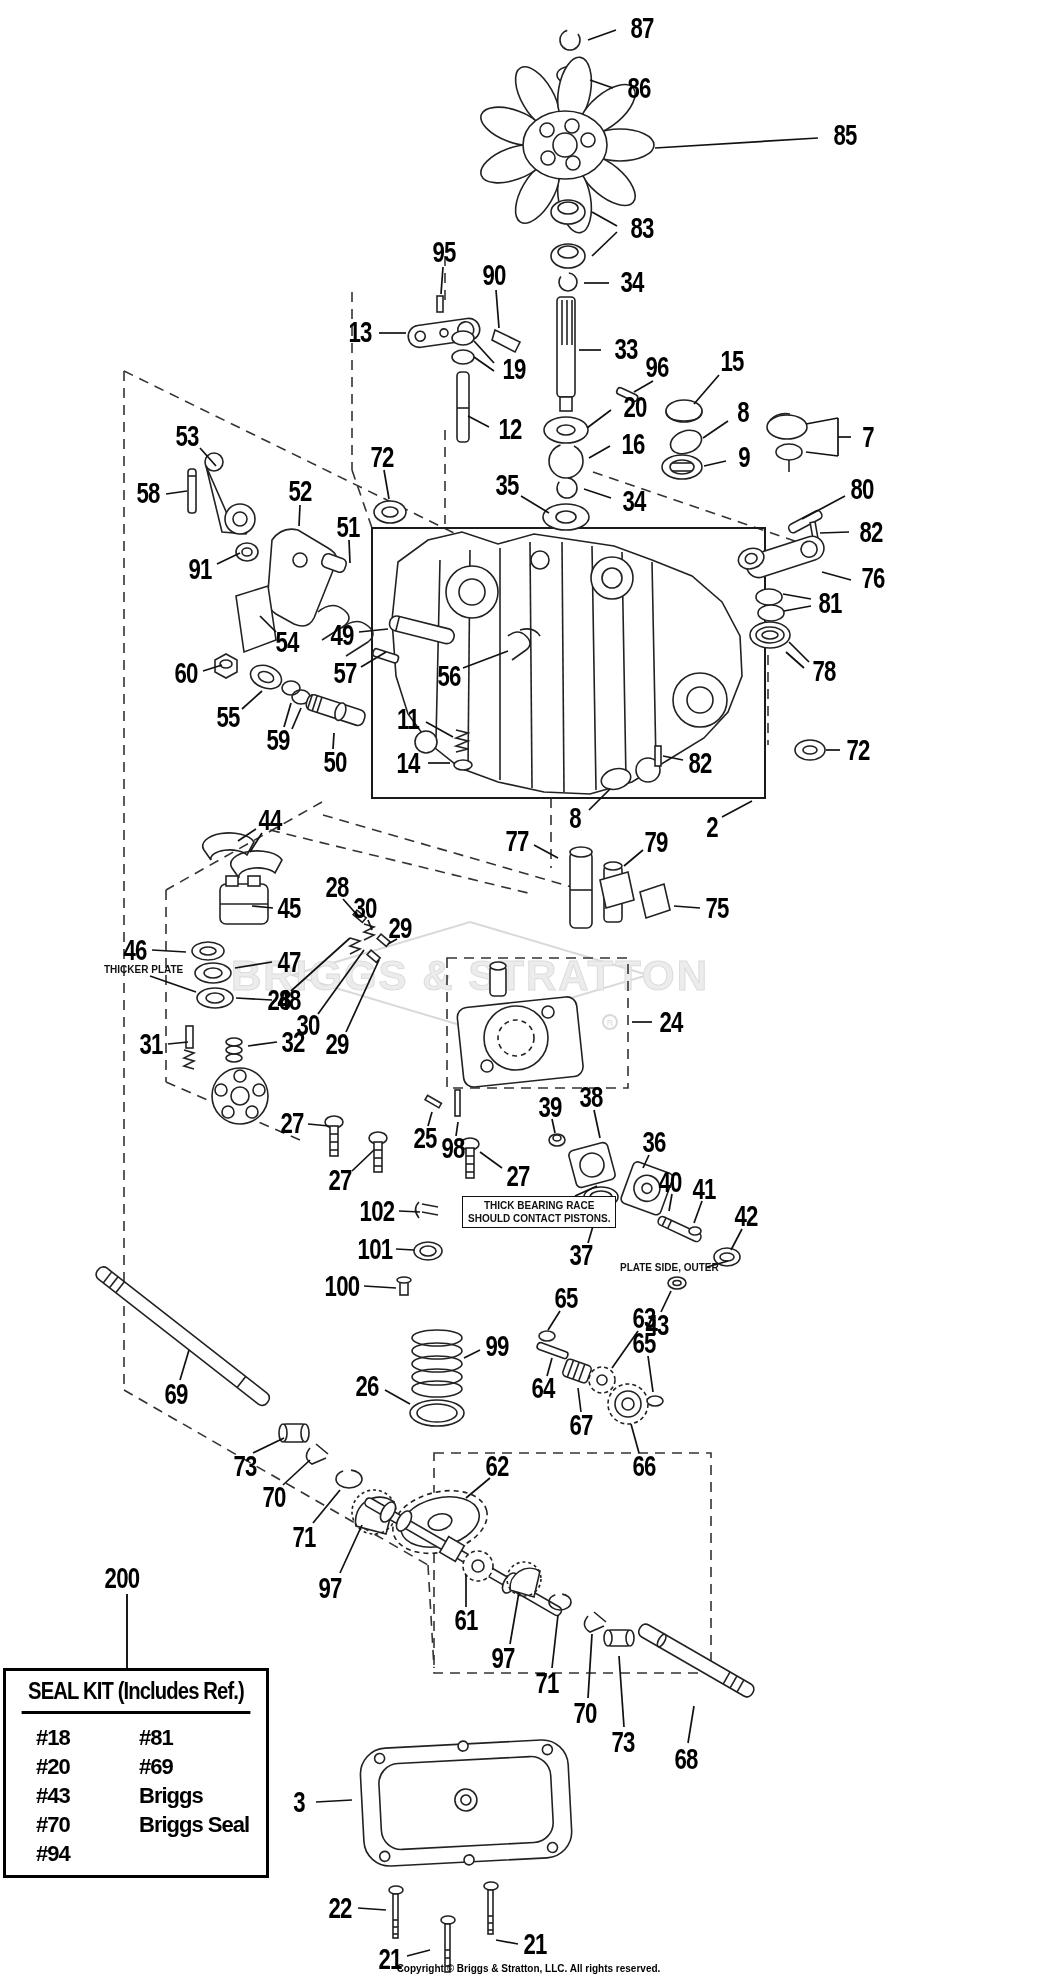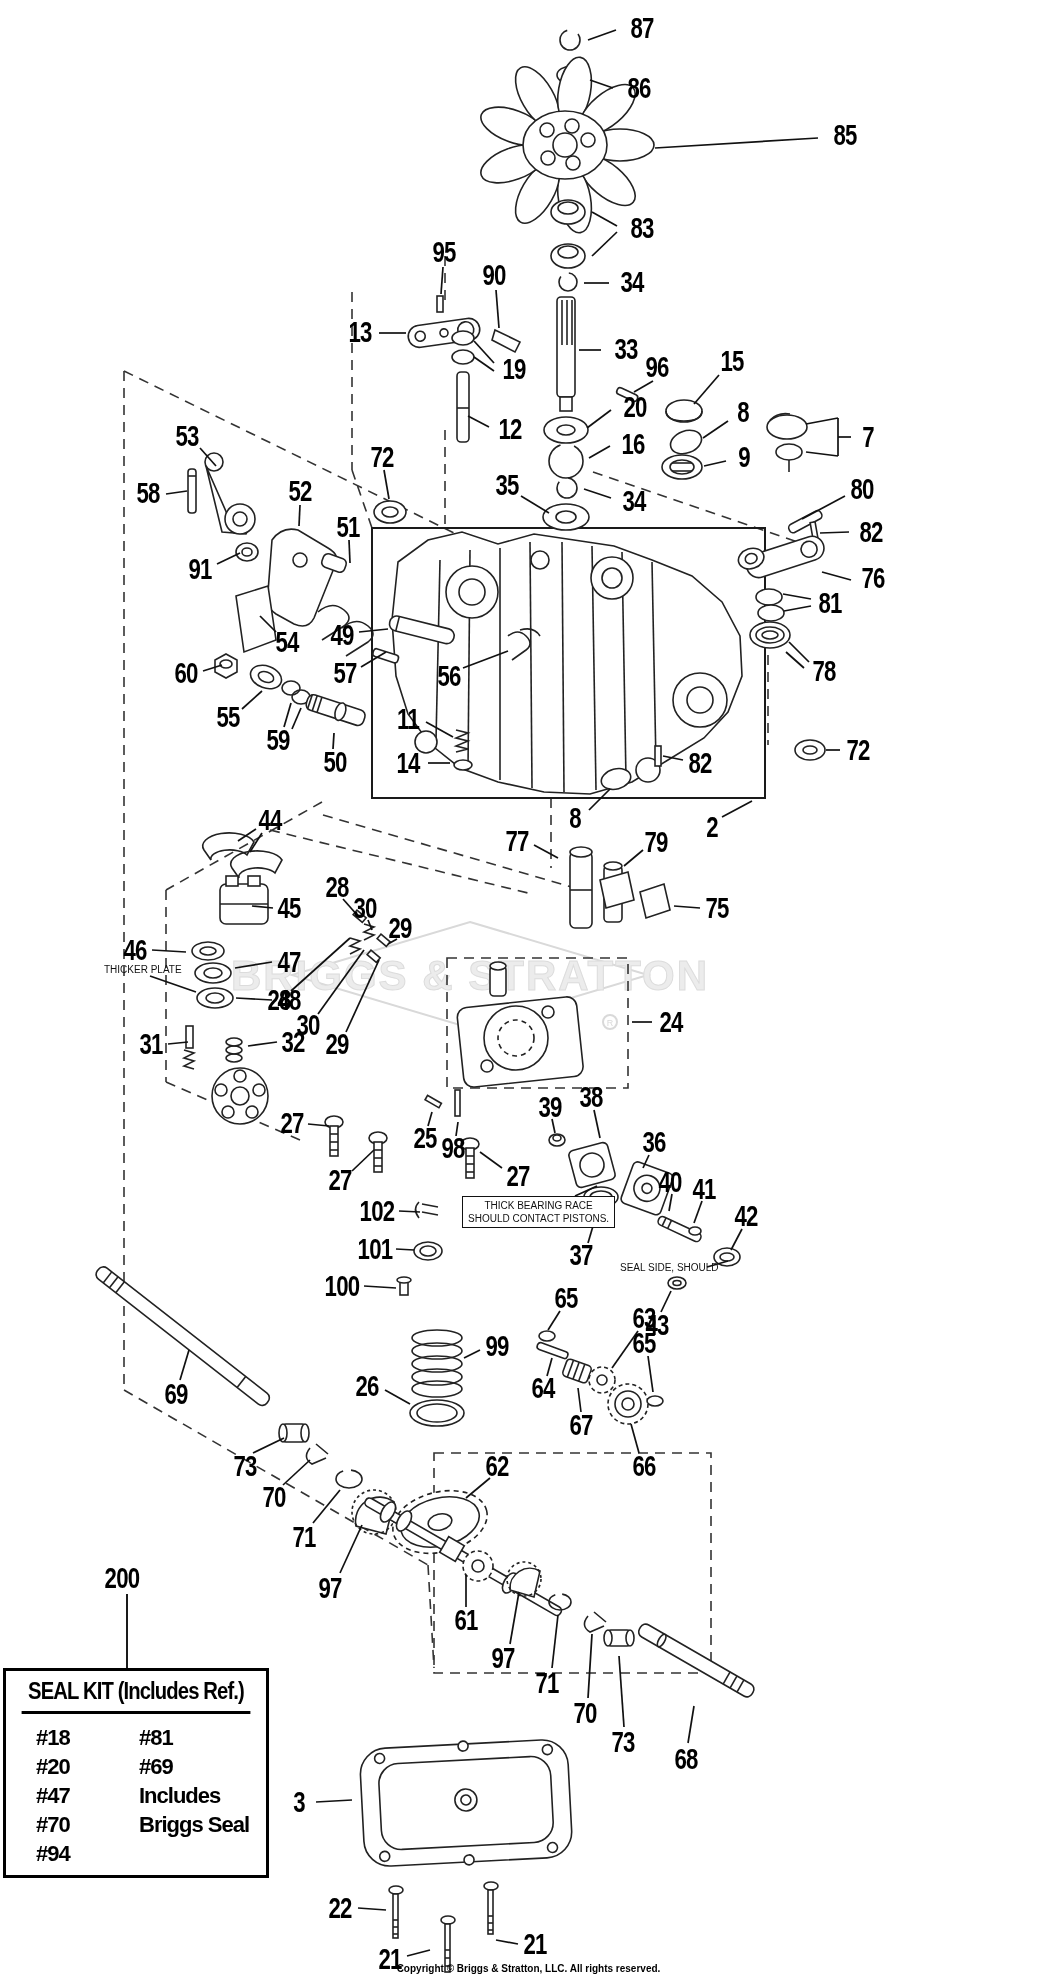--- a/index.html
+++ b/index.html
@@ -1,21 +1,21 @@
 <!DOCTYPE html>
 <html><head>
 <meta charset="utf-8">
 <style>
   html,body{margin:0;padding:0;background:#fff}
   #canvas{position:relative;width:1057px;height:1980px;background:#fff;
           font-family:"Liberation Sans",sans-serif;overflow:hidden}
   #diagram-svg{position:absolute;left:0;top:0;width:1057px;height:1980px}
   .lbl{position:absolute;transform:translate(-50%,-50%) scaleX(.74);
        font-weight:700;font-size:30px;color:#000;letter-spacing:-1px;white-space:nowrap}
-  .note{position:absolute;font-size:10px;font-weight:400;color:#111;
+  .note{position:absolute;font-size:10px;font-weight:700;color:#111;
         white-space:pre;line-height:1.3;background:transparent}
   .note.boxed{border:1.5px solid #111;padding:2px 5px;background:#fff;text-align:center}
   #sealkit{position:absolute;left:3px;top:1668px;width:260px;border:3px solid #000;background:#fff}
   #sealkit .hd{font-weight:700;font-size:23px;text-align:center;padding:7px 0 6px;
                border-bottom:3px solid #000;transform:scaleX(.88);letter-spacing:-1px;white-space:nowrap}
   .skrow{display:flex;font-weight:700;font-size:22px;letter-spacing:-1px}
   .skrow .c1{width:95px;padding:3px 0 0 30px}
   .skrow .c2{flex:1;padding:3px 0 0 8px}
   #sealkit .pad{height:8px}
   #copyright{position:absolute;left:0;top:1963px;width:100%;text-align:center;
@@ -637,22 +637,22 @@
     <div id="sealkit-rows">
         <div class="skrow">
           <span class="c1">#18</span>
           <span class="c2">#81</span>
         </div>
         <div class="skrow">
           <span class="c1">#20</span>
           <span class="c2">#69</span>
         </div>
         <div class="skrow">
-          <span class="c1">#47</span>
-          <span class="c2">Includes</span>
+          <span class="c1">#43</span>
+          <span class="c2">Briggs</span>
         </div>
         <div class="skrow">
           <span class="c1">#70</span>
           <span class="c2">Briggs Seal</span>
         </div>
         <div class="skrow">
           <span class="c1">#94</span>
           <span class="c2"></span>
         </div>
       </div>
@@ -759,14 +759,14 @@
     <div class="lbl" style="left: 623px; top: 1742px;">73</div>
     <div class="lbl" style="left: 686px; top: 1759px;">68</div>
     <div class="lbl" style="left: 122px; top: 1578px;">200</div>
     <div class="lbl" style="left: 299px; top: 1802px;">3</div>
     <div class="lbl" style="left: 340px; top: 1908px;">22</div>
     <div class="lbl" style="left: 390px; top: 1959px;">21</div>
     <div class="lbl" style="left: 535px; top: 1944px;">21</div>
     <div class="note" style="left: 104px; top: 963px;">THICKER PLATE</div>
     <div class="note boxed" style="left: 462px; top: 1196px;">THICK BEARING RACE
 SHOULD CONTACT PISTONS.</div>
-    <div class="note" style="left: 620px; top: 1261px;">SEAL SIDE, SHOULD</div>
+    <div class="note" style="left: 620px; top: 1261px;">PLATE SIDE, OUTER</div>
   </div>
 
 </body></html>

